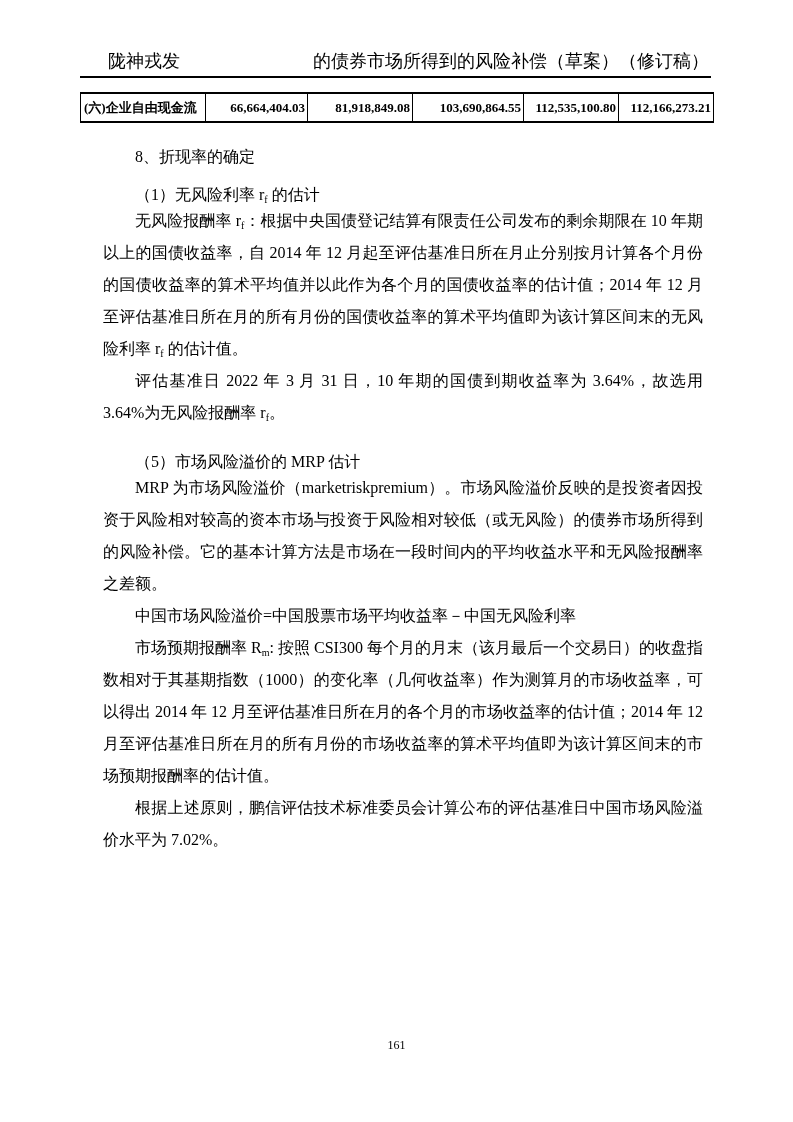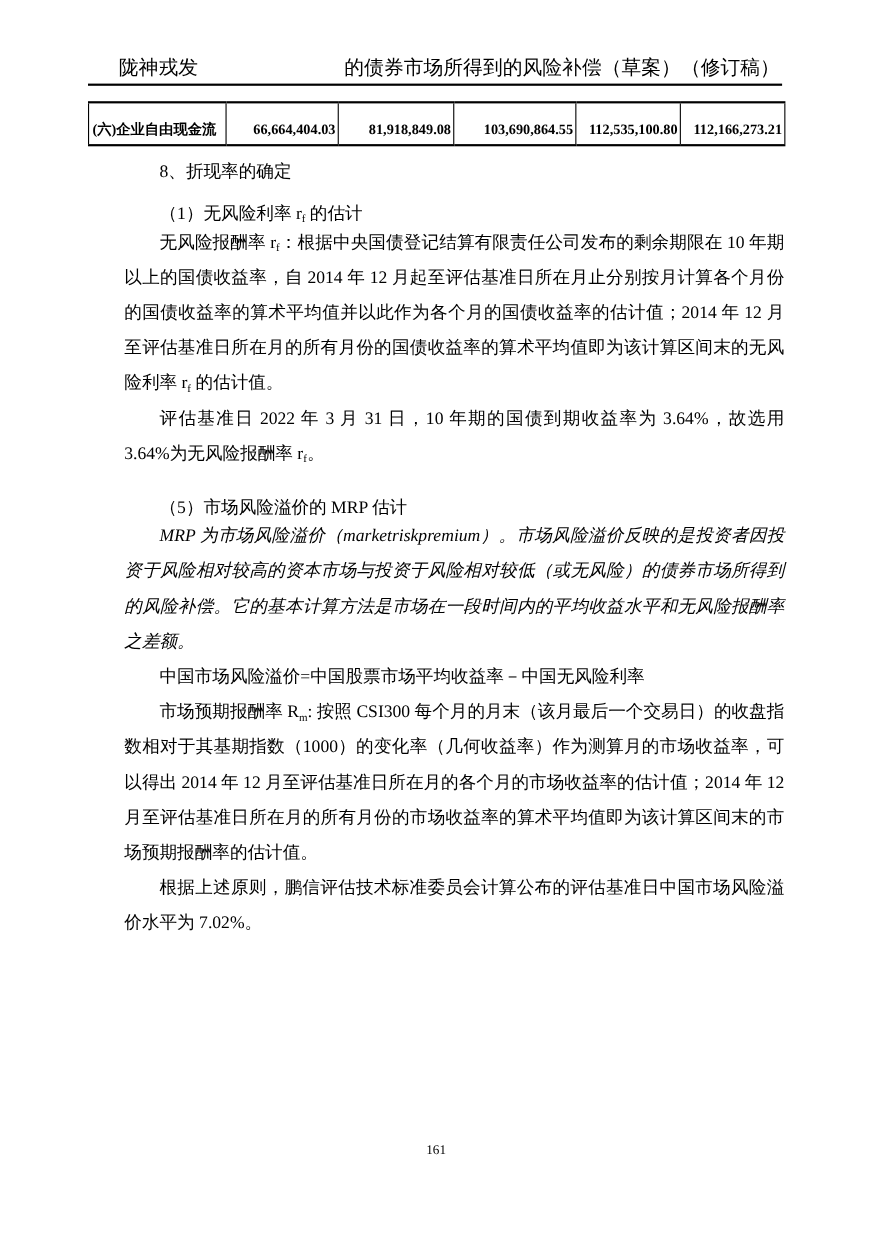--- a/index.html
+++ b/index.html
@@ -46,30 +46,30 @@
     table-layout: fixed;
     font-size: 13px;
     font-weight: bold;
   }
   .cashflow-table td {
     border-left: 1px solid #000;
     border-right: 1px solid #000;
     border-top: 2.5px solid #000;
     border-bottom: 2.5px solid #000;
     height: 25px;
-    padding: 11px 3px 1px 3px;
+    padding: 1px 3px 1px 3px;
     white-space: nowrap;
     overflow: hidden;
   }
   .cashflow-table td.label { text-align: left; padding-left: 3px; }
   .cashflow-table td.num   { text-align: right; padding-right: 2px; }
   
   .content {
     position: absolute;
-    left: 113px;
+    left: 103px;
     top: 122px;
     width: 600px;
     font-size: 16px;
   }
   .content h3 {
     margin: 0;
     font-size: 16px;
     font-weight: normal;
     line-height: 21px;
     text-indent: 2em;
@@ -79,21 +79,21 @@
   .h-level2b { margin-top: 22px !important; }
   .content p {
     margin: 0;
     line-height: 32px;
     text-align: justify;
     text-indent: 2em;
   }
   .content p.no-justify { text-align: left; }
   .mt14 { margin-top: 14px; }
   .mt16 { margin-top: 16px; }
-  .mt18 { margin-top: 18px; font-style: italic; }
+  .mt18 { margin-top: 18px; }
   .mt12 { margin-top: 12px; }
   .mt8  { margin-top: 8px; }
   sub {
     font-size: 10px;
     line-height: 0;
     vertical-align: -3px;
   }
   
   .doc-footer {
     position: absolute;

